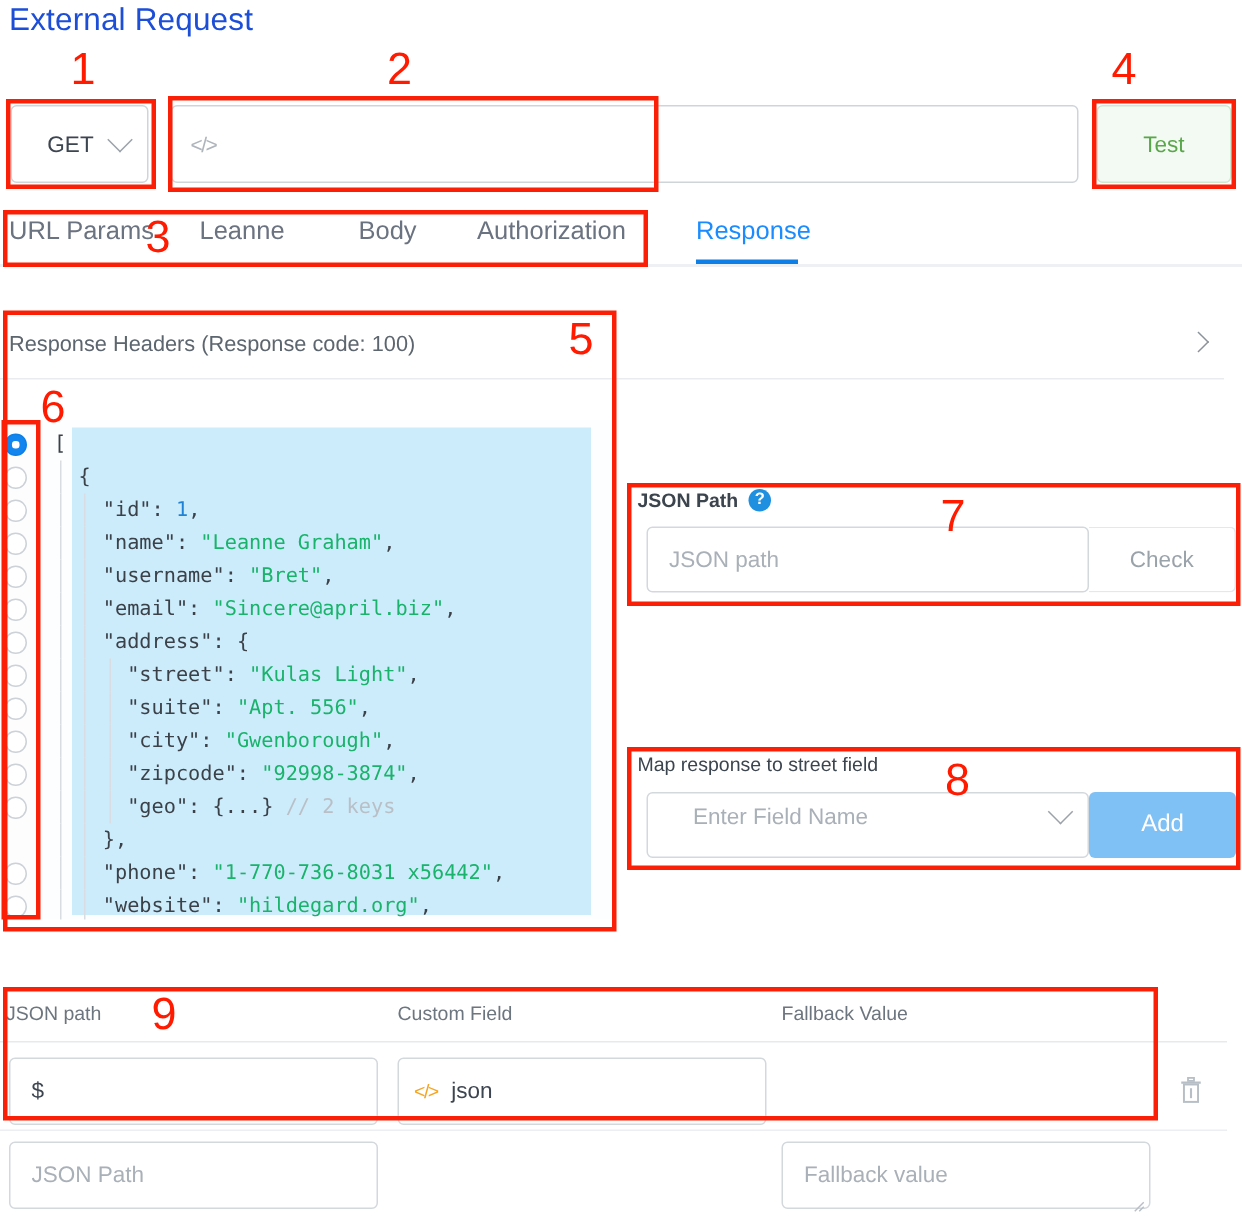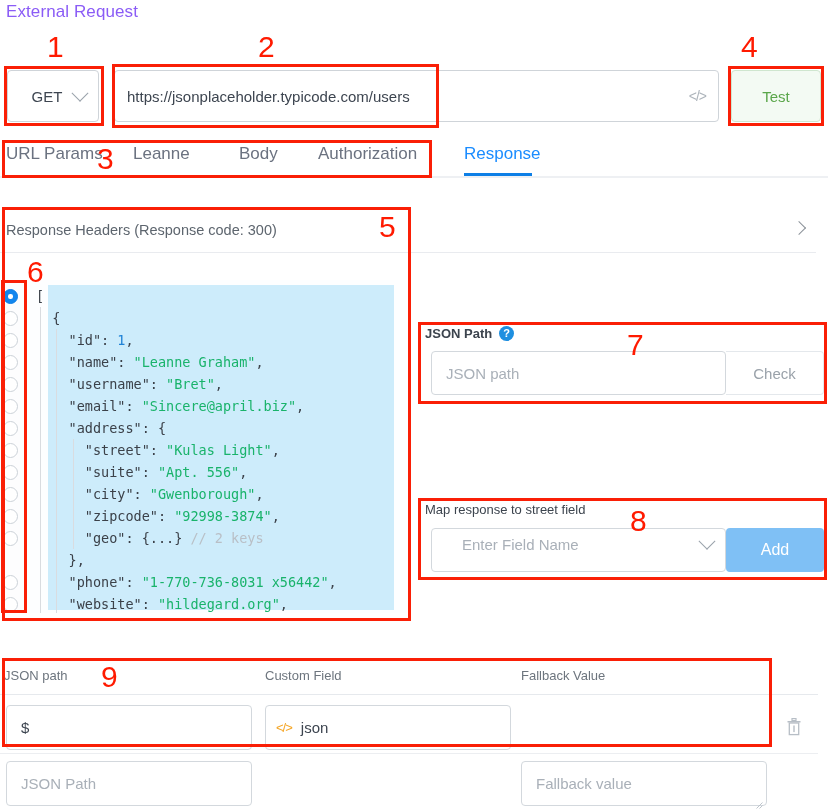--- a/index.html
+++ b/index.html
@@ -30,22 +30,22 @@
     border: 3px solid #fa1f06;
     box-sizing: border-box;
     z-index: 30;
     pointer-events: none;
   }
 
   
   #page-title {
     position: absolute;
     left: 6px; top: 2px;
-    font-size: 17px;
-    color: #8b5cf6;
+    font-size: 21px;
+    color: #1d4ed8;
     letter-spacing: .1px;
   }
 
   
   #method-select {
     position: absolute;
     left: 7px; top: 70px;
     width: 92px; height: 52px;
     border: 1px solid #cfd4d9;
     border-radius: 4px;
@@ -369,39 +369,38 @@
 <body>
 
 <div id="page-title">External Request</div>
 
 <div id="method-select">
   <span>GET</span>
   <span class="caret"></span>
 </div>
 
 <div id="url-field">
-  <span id="url-value">https://jsonplaceholder.typicode.com/users</span>
   <span class="code-glyph">&lt;/&gt;</span>
 </div>
 
 <div id="test-button">
   <span>Test</span>
 </div>
 
 <div id="tabbar">
     <span class="tab" style="left: 6px;">URL Params</span>
     <span class="tab" style="left: 133px;">Leanne</span>
     <span class="tab" style="left: 239px;">Body</span>
     <span class="tab" style="left: 318px;">Authorization</span>
     <span class="tab active" style="left: 464px;">Response</span>
     <div class="tab-underline" style="left: 464px; width: 68px;"></div>
   </div>
 
 <div id="resp-headers-row">
-  <span id="resp-headers-label">Response Headers (Response code: 300)</span>
+  <span id="resp-headers-label">Response Headers (Response code: 100)</span>
   <span id="resp-chevron"></span>
 </div>
 
 <div id="json-viewer">
   <div id="json-gutter">
       <span class="radio sel" style="top: 9px;"></span>
       <span class="radio" style="top: 31px;"></span>
       <span class="radio" style="top: 53px;"></span>
       <span class="radio" style="top: 75px;"></span>
       <span class="radio" style="top: 97px;"></span>

